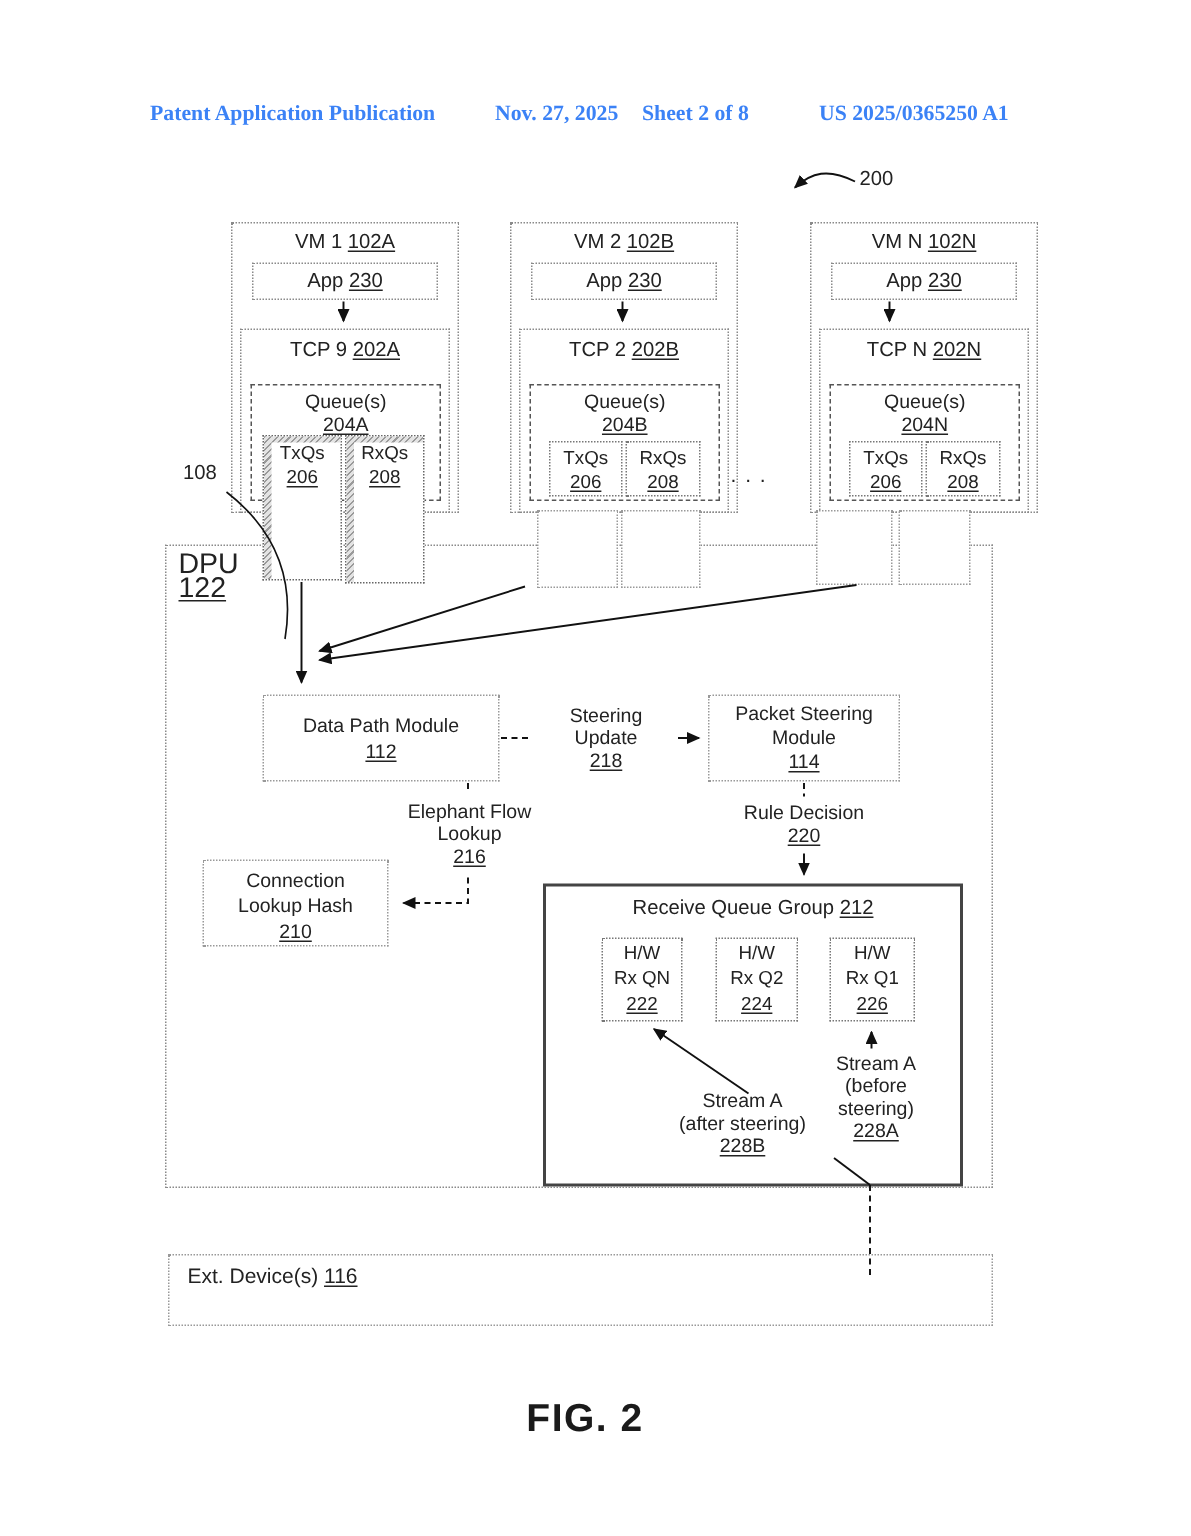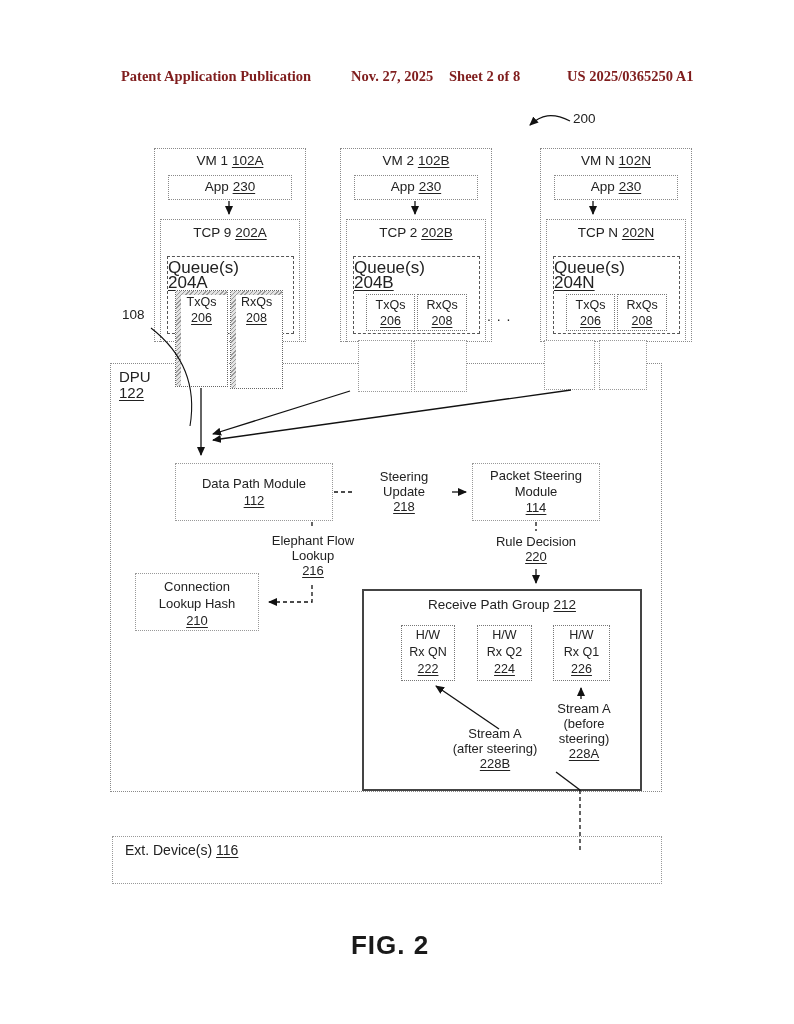--- a/index.html
+++ b/index.html
@@ -1,47 +1,47 @@
 <!DOCTYPE html>
 <html><head>
 <meta charset="utf-8">
 <style>
   html,body{margin:0;padding:0;background:#fff;}
   .canvas{position:relative;width:794px;height:1024px;background:#fff;overflow:hidden;
           font-family:"Liberation Sans","DejaVu Sans",sans-serif;color:#222;}
   .u{text-decoration:underline;text-underline-offset:2px;}
   
   .hdr{position:absolute;top:68px;font-family:"Liberation Serif","DejaVu Serif",serif;
-       font-weight:bold;font-size:14.5px;color:#7f1d1d;white-space:nowrap;margin-left:21px;}
+       font-weight:bold;font-size:14.5px;color:#3b82f6;white-space:nowrap;}
   
   .vm{position:absolute;top:148px;width:150px;height:192px;border:1px dotted #8a8a8a;z-index:2;}
   .vm-title{position:absolute;top:4px;left:0;width:100%;text-align:center;font-size:13.5px;}
   .app-box{position:absolute;left:13px;top:26px;width:122px;height:23px;border:1px dotted #8a8a8a;
            text-align:center;line-height:22px;font-size:13.5px;}
   .tcp-box{position:absolute;left:5px;top:70px;width:138px;height:121px;border:1px dotted #8a8a8a;}
   .tcp-title{position:absolute;top:5px;left:0;width:100%;text-align:center;font-size:13.5px;}
   .queue-box{position:absolute;left:6px;top:36px;width:125px;height:76px;border:1px dashed #555;}
-  .queue-title{position:absolute;top:3px;left:0;width:100%;font-size:17px;line-height:15px;}
+  .queue-title{position:absolute;top:3px;left:0;width:100%;text-align:center;font-size:13px;line-height:15px;}
   .q-small{position:absolute;top:37px;height:37px;border:1px dotted #777;background:#fff;
            text-align:center;font-size:12.5px;line-height:16px;padding-top:2px;box-sizing:border-box;}
   .tx-small{left:12px;width:49px;}
   .rx-small{left:63px;width:50px;}
   
   .qbar{position:absolute;top:290px;width:53px;height:97px;border:1px dotted #666;background:#fff;
         z-index:5;text-align:center;font-size:12.5px;line-height:16px;padding-top:3px;box-sizing:border-box;}
   .qbar::before{content:"";position:absolute;left:0;top:0;bottom:0;width:5px;
         background:repeating-linear-gradient(135deg,#9a9a9a 0 1px,#e3e3e3 1px 3px);}
   .qbar::after{content:"";position:absolute;left:0;top:0;right:0;height:4px;
         background:repeating-linear-gradient(135deg,#9a9a9a 0 1px,#e3e3e3 1px 3px);}
   
   .qext{position:absolute;top:340px;border:1px dotted #999;background:#fff;z-index:3;}
   .dots{position:absolute;left:487px;top:308px;width:34px;font-size:14px;letter-spacing:1px;z-index:6;}
   
   .dpu{position:absolute;left:110px;top:363px;width:550px;height:427px;border:1px dotted #8a8a8a;z-index:1;}
-  .dpu-label{position:absolute;left:8px;top:5px;font-size:15px;line-height:16px;}
+  .dpu-label{position:absolute;left:8px;top:5px;font-size:19px;line-height:16px;}
   
   .mod{position:absolute;border:1px dotted #999;background:#fff;text-align:center;font-size:13px;
        box-sizing:border-box;z-index:2;}
   .lbl{position:absolute;text-align:center;font-size:13px;line-height:15px;z-index:2;}
   
   .rqg{position:absolute;left:362px;top:589px;width:276px;height:198px;border:2px solid #444;
        background:#fff;z-index:2;}
   .rqg-title{position:absolute;top:6px;left:0;width:100%;text-align:center;font-size:13.5px;}
   .hw{position:absolute;top:34px;height:56px;border:1px dotted #777;text-align:center;
       font-size:12.5px;line-height:17px;padding-top:1px;box-sizing:border-box;}
@@ -202,21 +202,21 @@
   </div>
 
   <div class="mod" style="left:135px;top:573px;width:124px;height:58px;padding-top:4px;line-height:17px;">
     <span>Connection</span><br>
     <span>Lookup Hash</span><br>
     <span class="u">210</span>
   </div>
 
   <div class="rqg">
     <div class="rqg-title">
-      <span>Receive Path Group</span>
+      <span>Receive Queue Group</span>
       <span class="u">212</span>
     </div>
     <div class="hw" style="left:37px;width:54px;">
       <span>H/W</span><br>
       <span>Rx QN</span><br>
       <span class="u">222</span>
     </div>
     <div class="hw" style="left:113px;width:55px;">
       <span>H/W</span><br>
       <span>Rx Q2</span><br>

